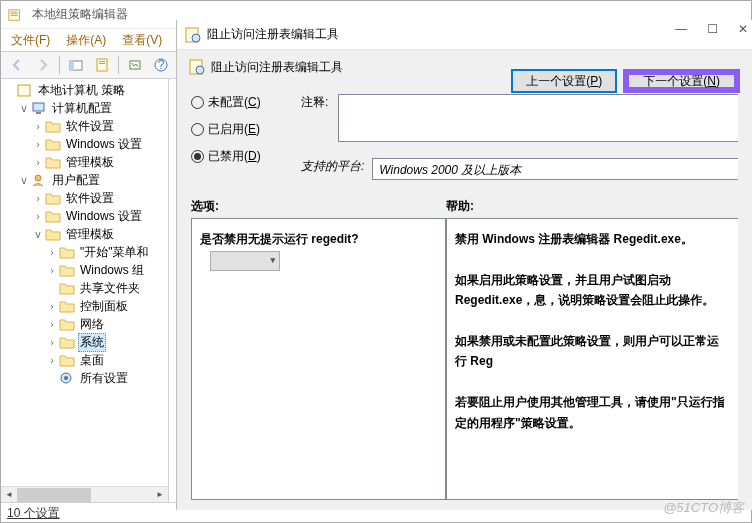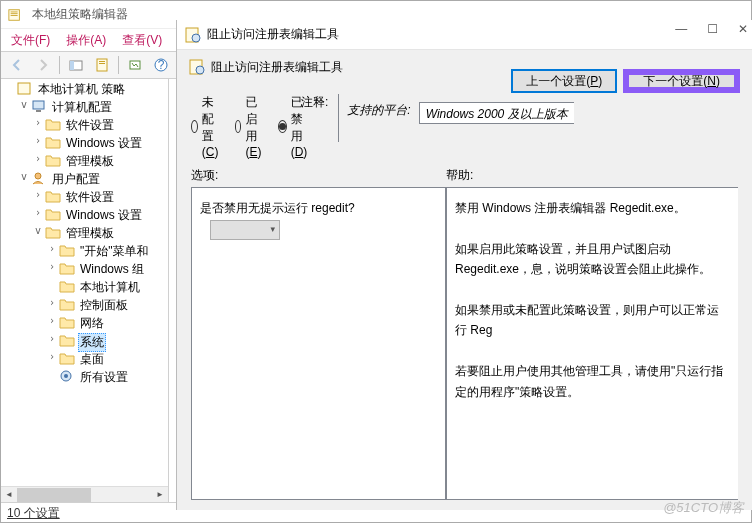--- a/index.html
+++ b/index.html
@@ -1,29 +1,29 @@
 <!DOCTYPE html>
 <html><head>
 <meta charset="utf-8">
 <style>
 * { box-sizing: border-box; font-family: "Microsoft YaHei", "Segoe UI", Tahoma, sans-serif; font-size: 12px; }
 body { margin: 0; width: 752px; height: 523px; background: #fff; overflow: hidden; position: relative; }
 .main-window { width: 752px; height: 523px; display: flex; flex-direction: column; border: 1px solid #aaa; }
 .main-titlebar { height: 28px; display: flex; align-items: center; padding: 0 6px; background: #fff; border-bottom: 1px solid #eee; }
 .main-titlebar .title { margin-left: 6px; color: #555; }
 .menu-bar { height: 22px; display: flex; align-items: center; padding: 0 4px; gap: 4px; }
-.menu-item { padding: 2px 6px; color: #be185d; }
+.menu-item { padding: 2px 6px; color: #a16207; }
 .toolbar { height: 28px; display: flex; align-items: center; gap: 2px; padding: 0 4px; border-top: 1px solid #d0d0d0; border-bottom: 1px solid #d0d0d0; background: #f5f5f5; }
 .tool-btn { width: 24px; height: 22px; display: flex; align-items: center; justify-content: center; border: 1px solid transparent; }
 .tool-btn.disabled { opacity: 0.4; }
 .tool-sep { width: 1px; height: 18px; background: #c0c0c0; margin: 0 2px; }
 .body { flex: 1; display: flex; overflow: hidden; }
 .tree-pane { width: 168px; border-right: 1px solid #d0d0d0; overflow: hidden; display: flex; flex-direction: column; position: relative; background: #fff; }
 .tree { flex: 1; overflow: hidden; padding: 2px 0; }
-.tree-row { display: flex; align-items: flex-start; height: 18px; white-space: nowrap; padding-right: 4px; }
+.tree-row { display: flex; align-items: center; height: 18px; white-space: nowrap; padding-right: 4px; }
 .tree-row .expander { width: 14px; text-align: center; font-size: 10px; color: #666; cursor: pointer; font-family: monospace; }
 .tree-row .label { padding: 0 2px; }
 .tree-row.selected .label { background: #cde8ff; border: 1px dotted #3399ff; padding: 0 1px; }
 .folder-icon { width: 16px; height: 14px; margin-right: 3px; display: inline-block; }
 .indent-0 { padding-left: 2px; }
 .indent-1 { padding-left: 16px; }
 .indent-2 { padding-left: 30px; }
 .indent-3 { padding-left: 44px; }
 .tree-scroll-h { height: 16px; background: #f0f0f0; border-top: 1px solid #ddd; display: flex; align-items: center; }
 .scroll-track { flex: 1; height: 14px; background: #f0f0f0; position: relative; }
@@ -33,31 +33,31 @@
 .dialog { position: absolute; left: 176px; top: 20px; width: 576px; height: 490px; background: #f0f0f0; border-left: 1px solid #bbb; display: flex; flex-direction: column; }
 .dlg-title { height: 30px; background: #fff; display: flex; align-items: center; padding: 0 8px; gap: 6px; border-bottom: 1px solid #e5e5e5; }
 .dlg-title .t { color: #000; }
 .dlg-sub { height: 34px; display: flex; align-items: center; padding: 0 12px; gap: 8px; justify-content: space-between; background: #f0f0f0; }
 .dlg-sub-left { display: flex; align-items: center; gap: 6px; }
 .dlg-sub-buttons { display: flex; gap: 6px; margin-top: 28px; }
 .win-btn { height: 24px; padding: 0 14px; background: #e1e1e1; border: 6px solid #8b5cf6; display: inline-flex; align-items: center; justify-content: center; min-width: 100px; cursor: pointer; }
 .win-btn.focus { border: 2px solid #0078d7; padding: 0 13px; }
 .dlg-content { flex: 1; padding: 10px 14px; display: flex; flex-direction: column; gap: 0; overflow: hidden; }
 .cfg-row { display: flex; align-items: flex-start; }
-.cfg-radios { display: flex; flex-direction: row; gap: 10px; width: 110px; }
+.cfg-radios { display: flex; flex-direction: column; gap: 10px; width: 110px; }
 .radio-opt { display: flex; align-items: center; gap: 4px; }
 .radio-circle { width: 13px; height: 13px; border: 1px solid #333; border-radius: 50%; display: inline-flex; align-items: center; justify-content: center; }
 .radio-dot { width: 7px; height: 7px; background: #333; border-radius: 50%; }
-.cfg-right { flex: 1; display: flex; flex-direction: row; gap: 8px; }
+.cfg-right { flex: 1; display: flex; flex-direction: column; gap: 8px; }
 .cfg-label { color: #000; }
 .cfg-box { background: #fff; border: 1px solid #828790; border-right: none; }
 .comment-box { height: 48px; }
 .platform-row { display: flex; align-items: flex-start; gap: 8px; margin-top: 8px; font-style: italic; }
 .platform-box { flex: 1; height: 22px; padding: 3px 6px; }
-.lower { display: flex; margin-top: 8px; gap: 0; flex: 1; overflow: hidden; }
+.lower { display: flex; margin-top: 18px; gap: 0; flex: 1; overflow: hidden; font-weight: bold; }
 .lower-col { display: flex; flex-direction: column; }
 .lower-col.left { width: 255px; }
 .lower-col.right { flex: 1; }
 .lower-head { height: 20px; color: #000; padding-bottom: 2px; }
 .lower-box { flex: 1; background: #fff; border: 1px solid #828790; padding: 10px 8px; overflow: hidden; line-height: 1.7; }
 .lower-box.right-box { border-right: none; }
 .dropdown { display: inline-flex; margin-left: 10px; border: 1px solid #adadad; background: #e1e1e1; width: 70px; height: 20px; align-items: center; justify-content: flex-end; padding-right: 4px; }
 .dropdown .arrow { font-size: 9px; color: #555; }
 .win-controls { position: absolute; right: 4px; top: 2px; display: flex; gap: 20px; color: #555; }
 .watermark { position: absolute; right: 8px; bottom: 6px; color: #bbb; font-size: 13px; font-style: italic; }
@@ -200,21 +200,21 @@
             <svg class="folder-icon" viewBox="0 0 16 14">
               <path d="M1 3 h5 l1 2 h8 v8 h-14 z" fill="#ffe9a8" stroke="#d9b24a"></path>
             </svg>
             <span class="label">Windows 组</span>
           </div>
         <div class="tree-row indent-3">
             <span class="expander"></span>
             <svg class="folder-icon" viewBox="0 0 16 14">
               <path d="M1 3 h5 l1 2 h8 v8 h-14 z" fill="#ffe9a8" stroke="#d9b24a"></path>
             </svg>
-            <span class="label">本地计算机</span>
+            <span class="label">共享文件夹</span>
           </div>
         <div class="tree-row indent-3">
             <span class="expander">›</span>
             <svg class="folder-icon" viewBox="0 0 16 14">
               <path d="M1 3 h5 l1 2 h8 v8 h-14 z" fill="#ffe9a8" stroke="#d9b24a"></path>
             </svg>
             <span class="label">控制面板</span>
           </div>
         <div class="tree-row indent-3">
             <span class="expander">›</span>

